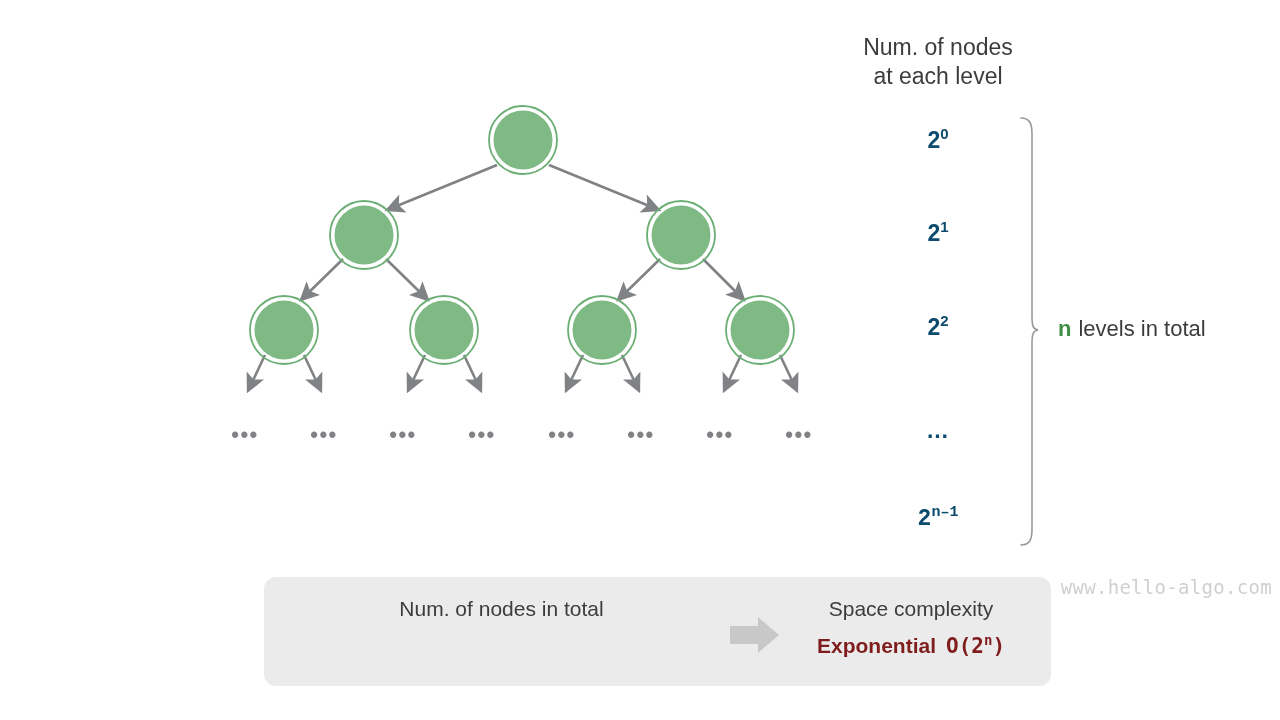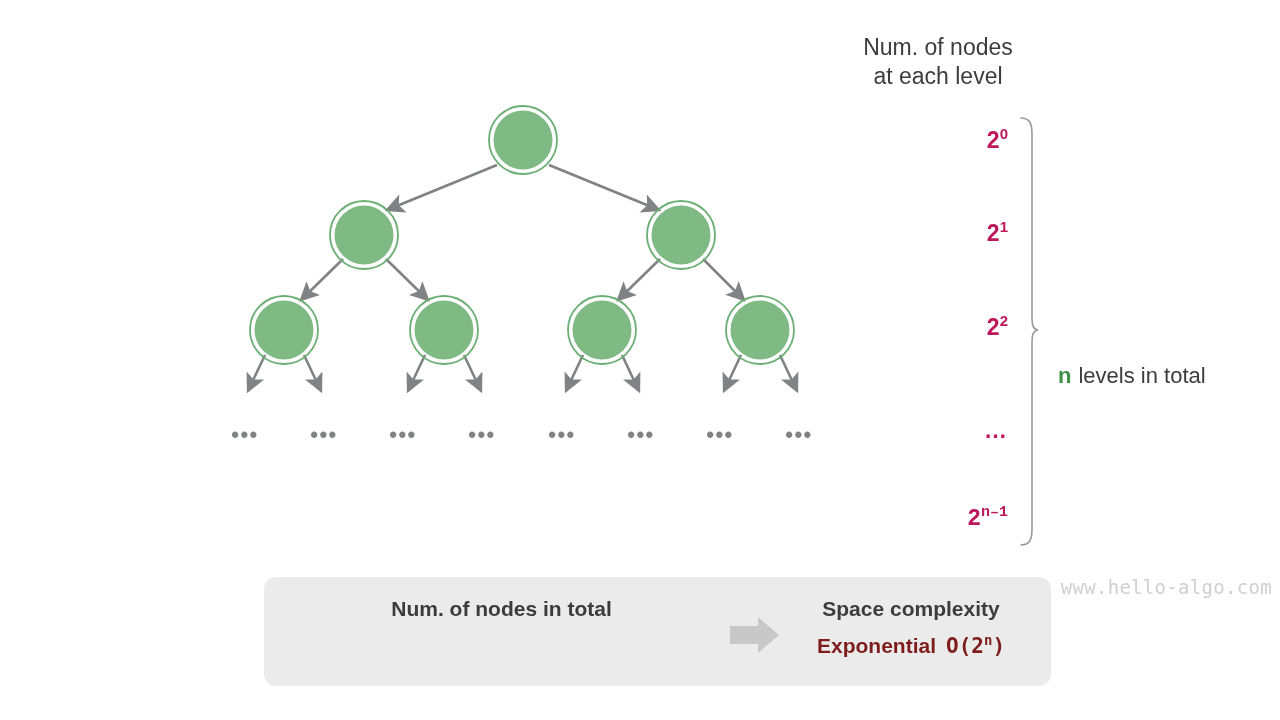--- a/index.html
+++ b/index.html
@@ -38,22 +38,22 @@
     font-size: 23px;
     line-height: 29px;
     color: #3c3c3c;
     white-space: pre-line;
   }
 
   
   .level-label {
     position: absolute;
     width: 140px;
-    text-align: right;
-    color: #be185d;
+    text-align: center;
+    color: #0c4a6e;
     font-weight: bold;
     font-size: 23px;
     line-height: 23px;
   }
   .level-label .base { font-size: 23px; }
   .level-label sup {
     font-size: 15px;
     font-weight: bold;
     vertical-align: super;
     line-height: 0;
@@ -65,21 +65,20 @@
 
   
   .total-levels {
     position: absolute;
     left: 1042px;
     top: 316px;
     font-size: 22px;
     line-height: 26px;
     white-space: nowrap;
     color: #3c3c3c;
-    margin-top: 47px;
   }
   .total-levels .nvar {
     color: #3f8f46;
     font-weight: bold;
     margin-right: 7px;
   }
 
   
   .tree-dots {
     position: absolute;
@@ -104,21 +103,21 @@
   }
   .sum-col {
     position: absolute;
     text-align: center;
   }
   .sum-col.left  { left: 268px; top: 596px; width: 435px; }
   .sum-col.right { left: 770px; top: 596px; width: 250px; }
 
   .sum-title {
     font-size: 21px;
-    font-weight: bold;
+    font-weight: normal;
     color: #3c3c3c;
     line-height: 26px;
     white-space: nowrap;
   }
   .sum-formula {
     margin-top: 11px;
     font-size: 21px;
     font-weight: bold;
     line-height: 26px;
     white-space: nowrap;

